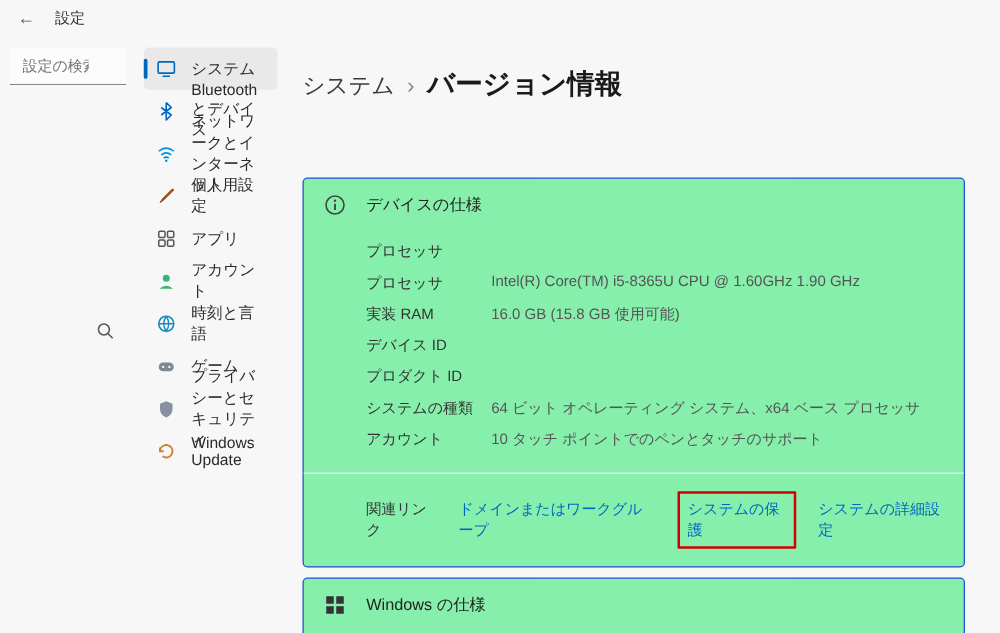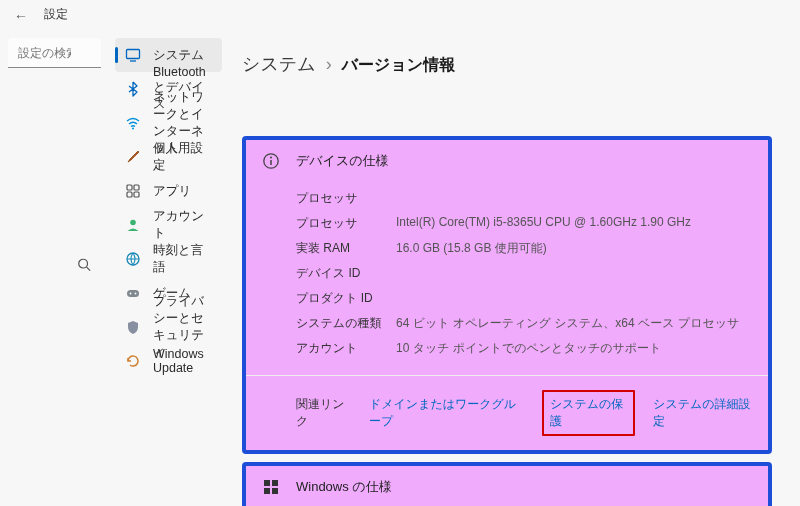--- a/index.html
+++ b/index.html
@@ -17,23 +17,23 @@
     .nav { list-style: none; padding: 0 6px; }
     .nav-item { display: flex; align-items: center; gap: 12px; height: 34px; padding: 0 8px 0 10px; border-radius: 4px; cursor: pointer; font-size: 12.5px; color: #2b2b2b; position: relative; }
     .nav-item.active { background: #e9e9e9; }
     .nav-item.active::before { content: ""; position: absolute; left: 0; top: 9px; bottom: 9px; width: 3px; background: #0067c0; border-radius: 2px; }
     .nav-icon { width: 16px; height: 16px; display: inline-flex; align-items: center; justify-content: center; flex-shrink: 0; }
     .nav-icon svg { width: 16px; height: 16px; }
     .content { flex: 1; padding: 24px 28px 0 14px; overflow: auto; }
     .breadcrumb { display: flex; align-items: baseline; gap: 10px; margin-bottom: 20px; }
     .bc-parent { font-size: 18px; color: #3a3a3a; }
     .bc-sep { font-size: 18px; color: #888; }
-    .bc-current { font-size: 16px; font-weight: 600; color: #1a1a1a; }
+    .bc-current { font-size: 22px; font-weight: 600; color: #1a1a1a; }
     .rename-block { height: 32px; margin-bottom: 8px; }
-    .card { background: #f0abfc; border: 4px solid #1d4ed8; border-radius: 4px; margin-bottom: 8px; }
+    .card { background: #86efac; border: 1px solid #1d4ed8; border-radius: 4px; margin-bottom: 8px; }
     .card-header { display: flex; align-items: center; gap: 16px; padding: 12px 16px; cursor: pointer; }
     .card-header .hicon { width: 18px; height: 18px; flex-shrink: 0; display:inline-flex; align-items:center; justify-content:center; }
     .card-header .htitle { font-size: 13px; color: #222; }
     .card-body { padding: 4px 16px 14px 50px; }
     .spec-row { display: flex; padding: 4px 0; font-size: 12px; }
     .spec-label { width: 100px; color: #333; flex-shrink: 0; }
     .spec-value { color: #555; }
     .related { display: flex; align-items: center; gap: 18px; padding: 14px 16px 14px 50px; font-size: 12px; border-top: 1px solid #eee; }
     .related-label { color: #333; }
     .rlink { color: #0067c0; cursor: pointer; }

